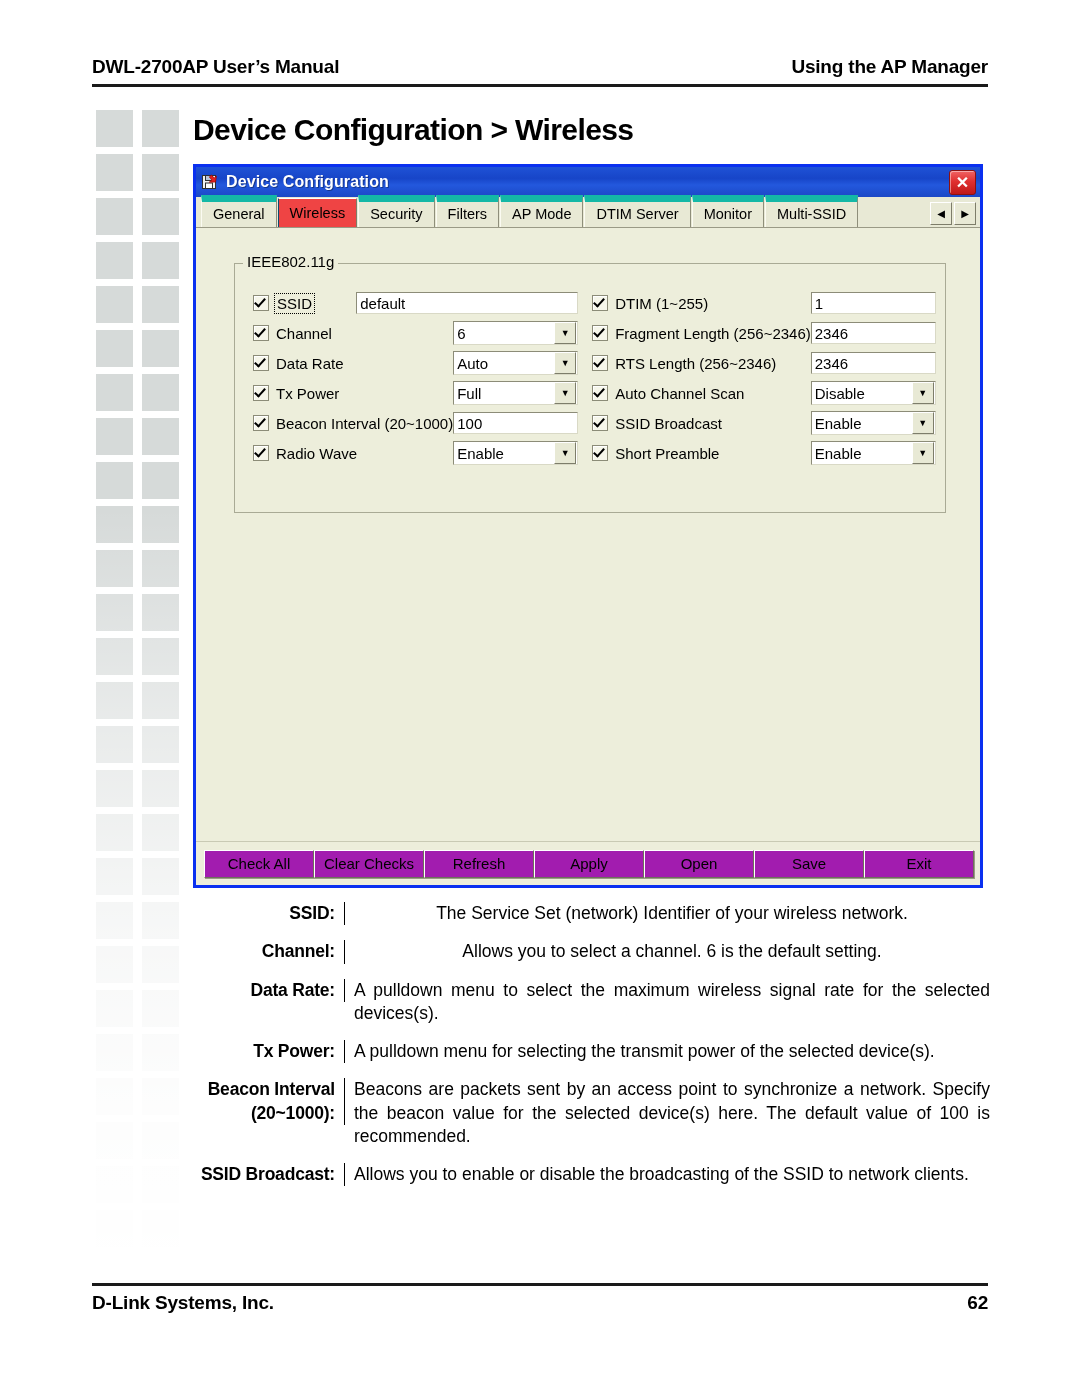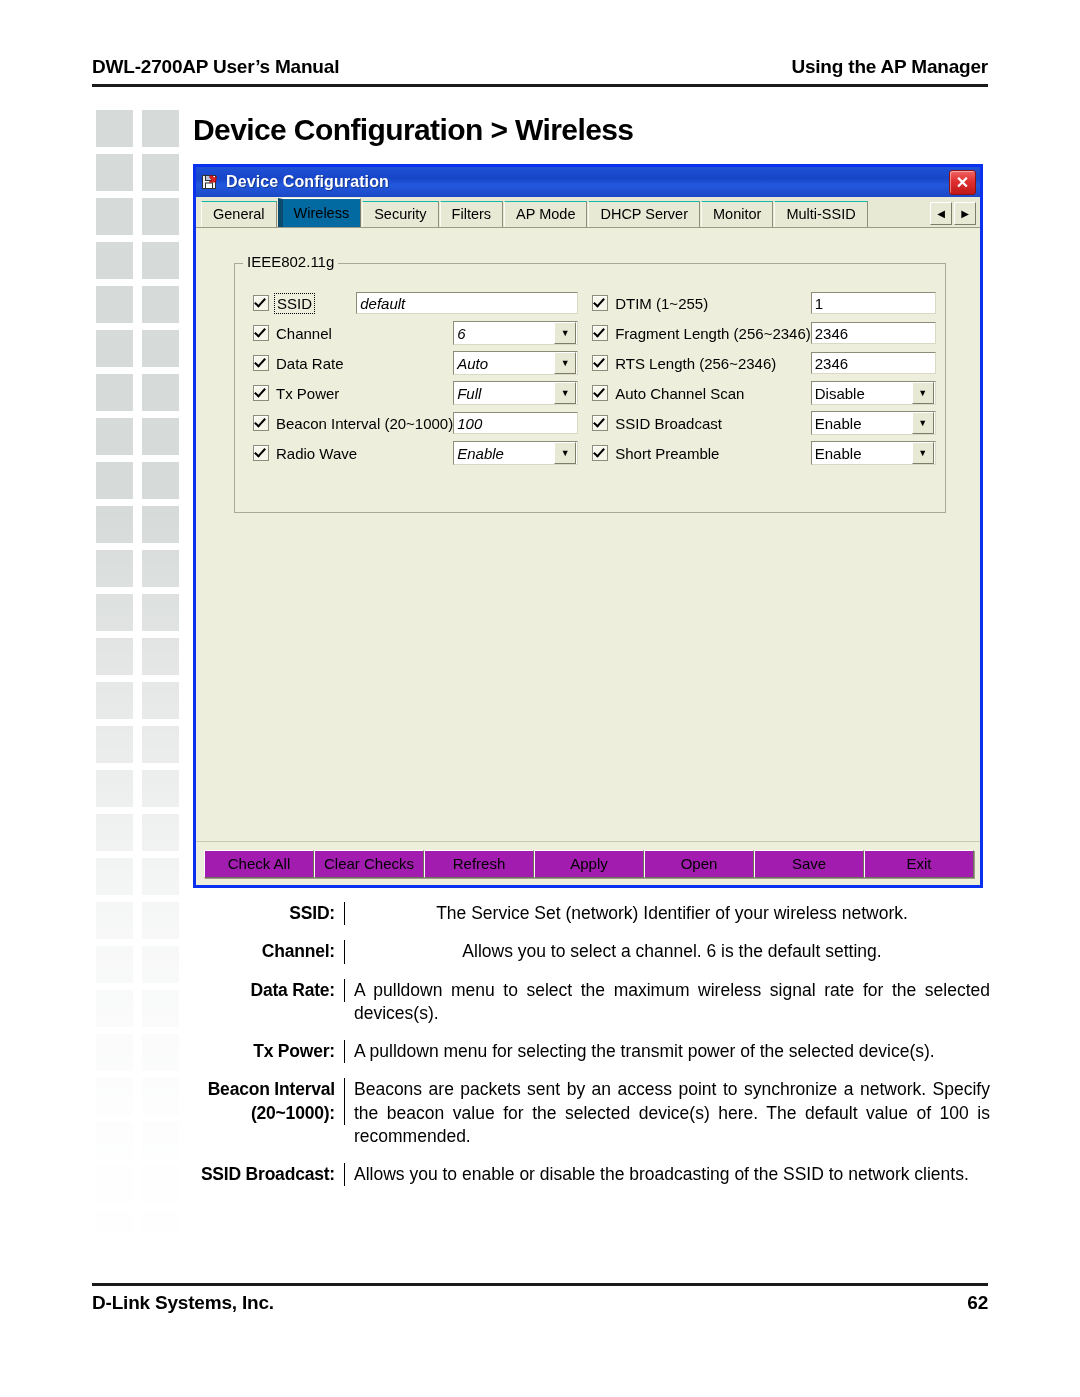--- a/index.html
+++ b/index.html
@@ -146,31 +146,31 @@
     border-bottom: 1px solid #9a9a86;
   }
   .tab {
     height: 25px;
     line-height: 25px;
     padding: 0 11px;
     margin-right: 1px;
     font-size: 14.5px;
     background: #e8e9d5;
     border-left: 1px solid #fbfbf2;
-    border-top: 1px solid #14b8a6;
+    border-top: 7px solid #14b8a6;
     border-right: 1px solid #8e8e7a;
     white-space: nowrap;
     color: #000;
   }
   .tab.selected {
-    background: #0369a1;
+    background: #ef4444;
     height: 28px;
     line-height: 28px;
     margin-top: -2px;
-    border-left: 5px solid #0c4a6e;
+    border-left: 1px solid #0c4a6e;
     border-top: 1px solid #ffffff;
     border-right: 1px solid #7d7d6a;
     position: relative;
     z-index: 2;
   }
   #tab-scrollers {
     position: absolute;
     right: 4px;
     bottom: 2px;
     display: flex;
@@ -292,21 +292,21 @@
     border-right-color: #7d7d6a;
     border-bottom-color: #7d7d6a;
     display: flex;
     align-items: center;
     justify-content: center;
     font-size: 9px;
     flex: 0 0 auto;
   }
 
   
-  .col-left  .ctrl { width: 125px; font-style: italic; }
+  .col-left  .ctrl { width: 125px; }
   .col-left  .ctrl.wide { width: 222px; }
   .col-right .ctrl { width: 125px; }
 
   
   #btnbar {
     position: absolute;
     left: 0;
     bottom: 0;
     width: 100%;
     height: 44px;
@@ -474,21 +474,21 @@
     </div>
   </div>
 
   <div id="tabstrip">
     <div id="tabs-host" style="display: flex; align-items: flex-end;">
         <div class="tab">General</div>
         <div class="tab selected">Wireless</div>
         <div class="tab">Security</div>
         <div class="tab">Filters</div>
         <div class="tab">AP Mode</div>
-        <div class="tab">DHCP Server</div>
+        <div class="tab">DTIM Server</div>
         <div class="tab">Monitor</div>
         <div class="tab">Multi-SSID</div>
       </div>
     <div id="tab-scrollers">
       <div class="spin-btn">
         <span>◀</span>
       </div>
       <div class="spin-btn">
         <span>▶</span>
       </div>

